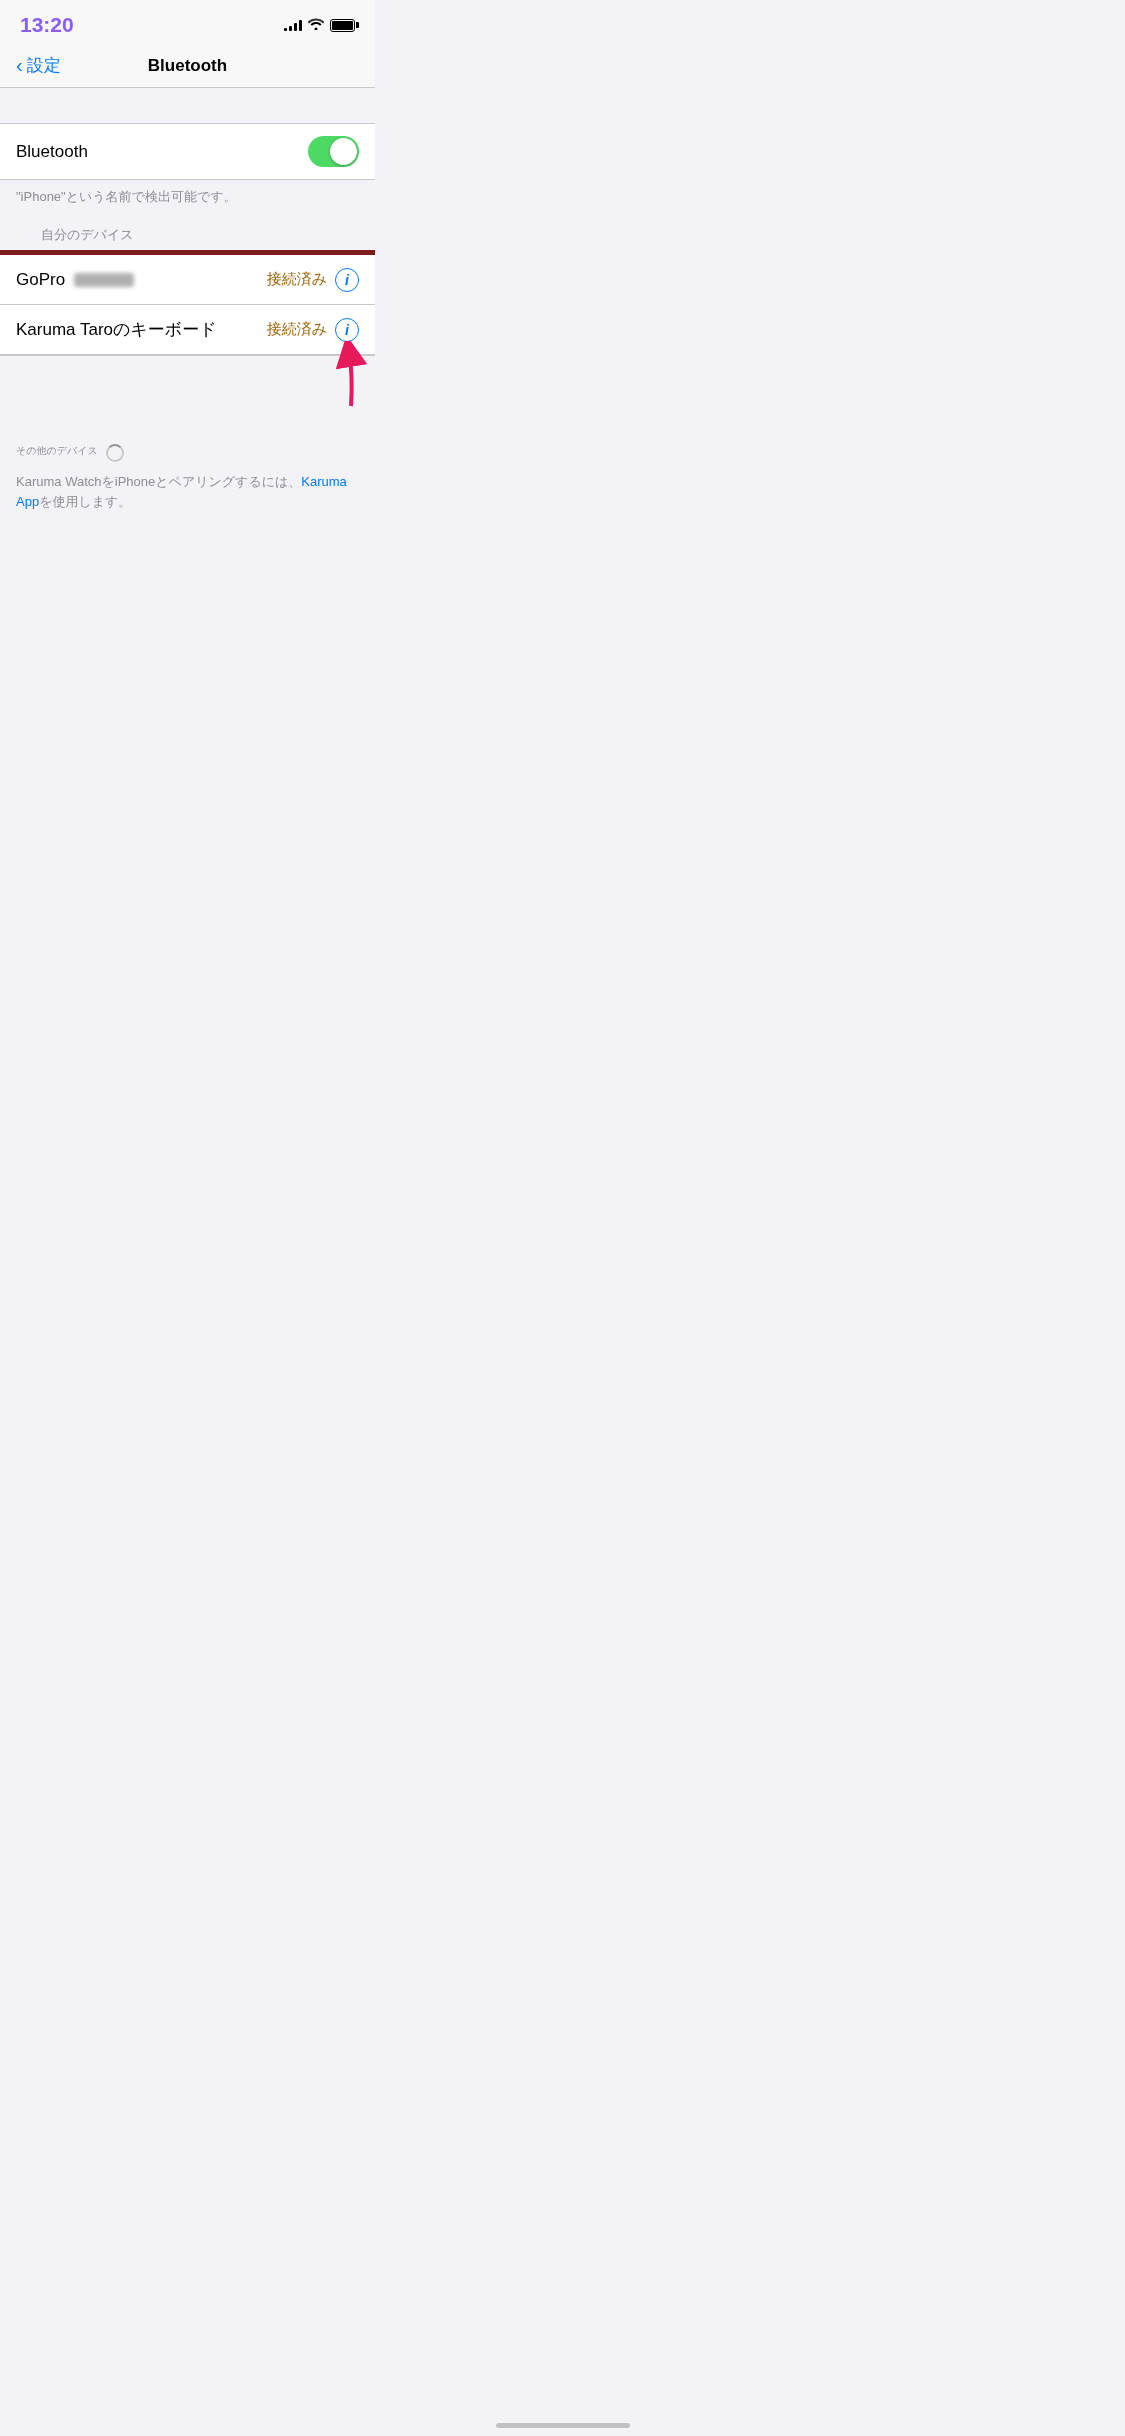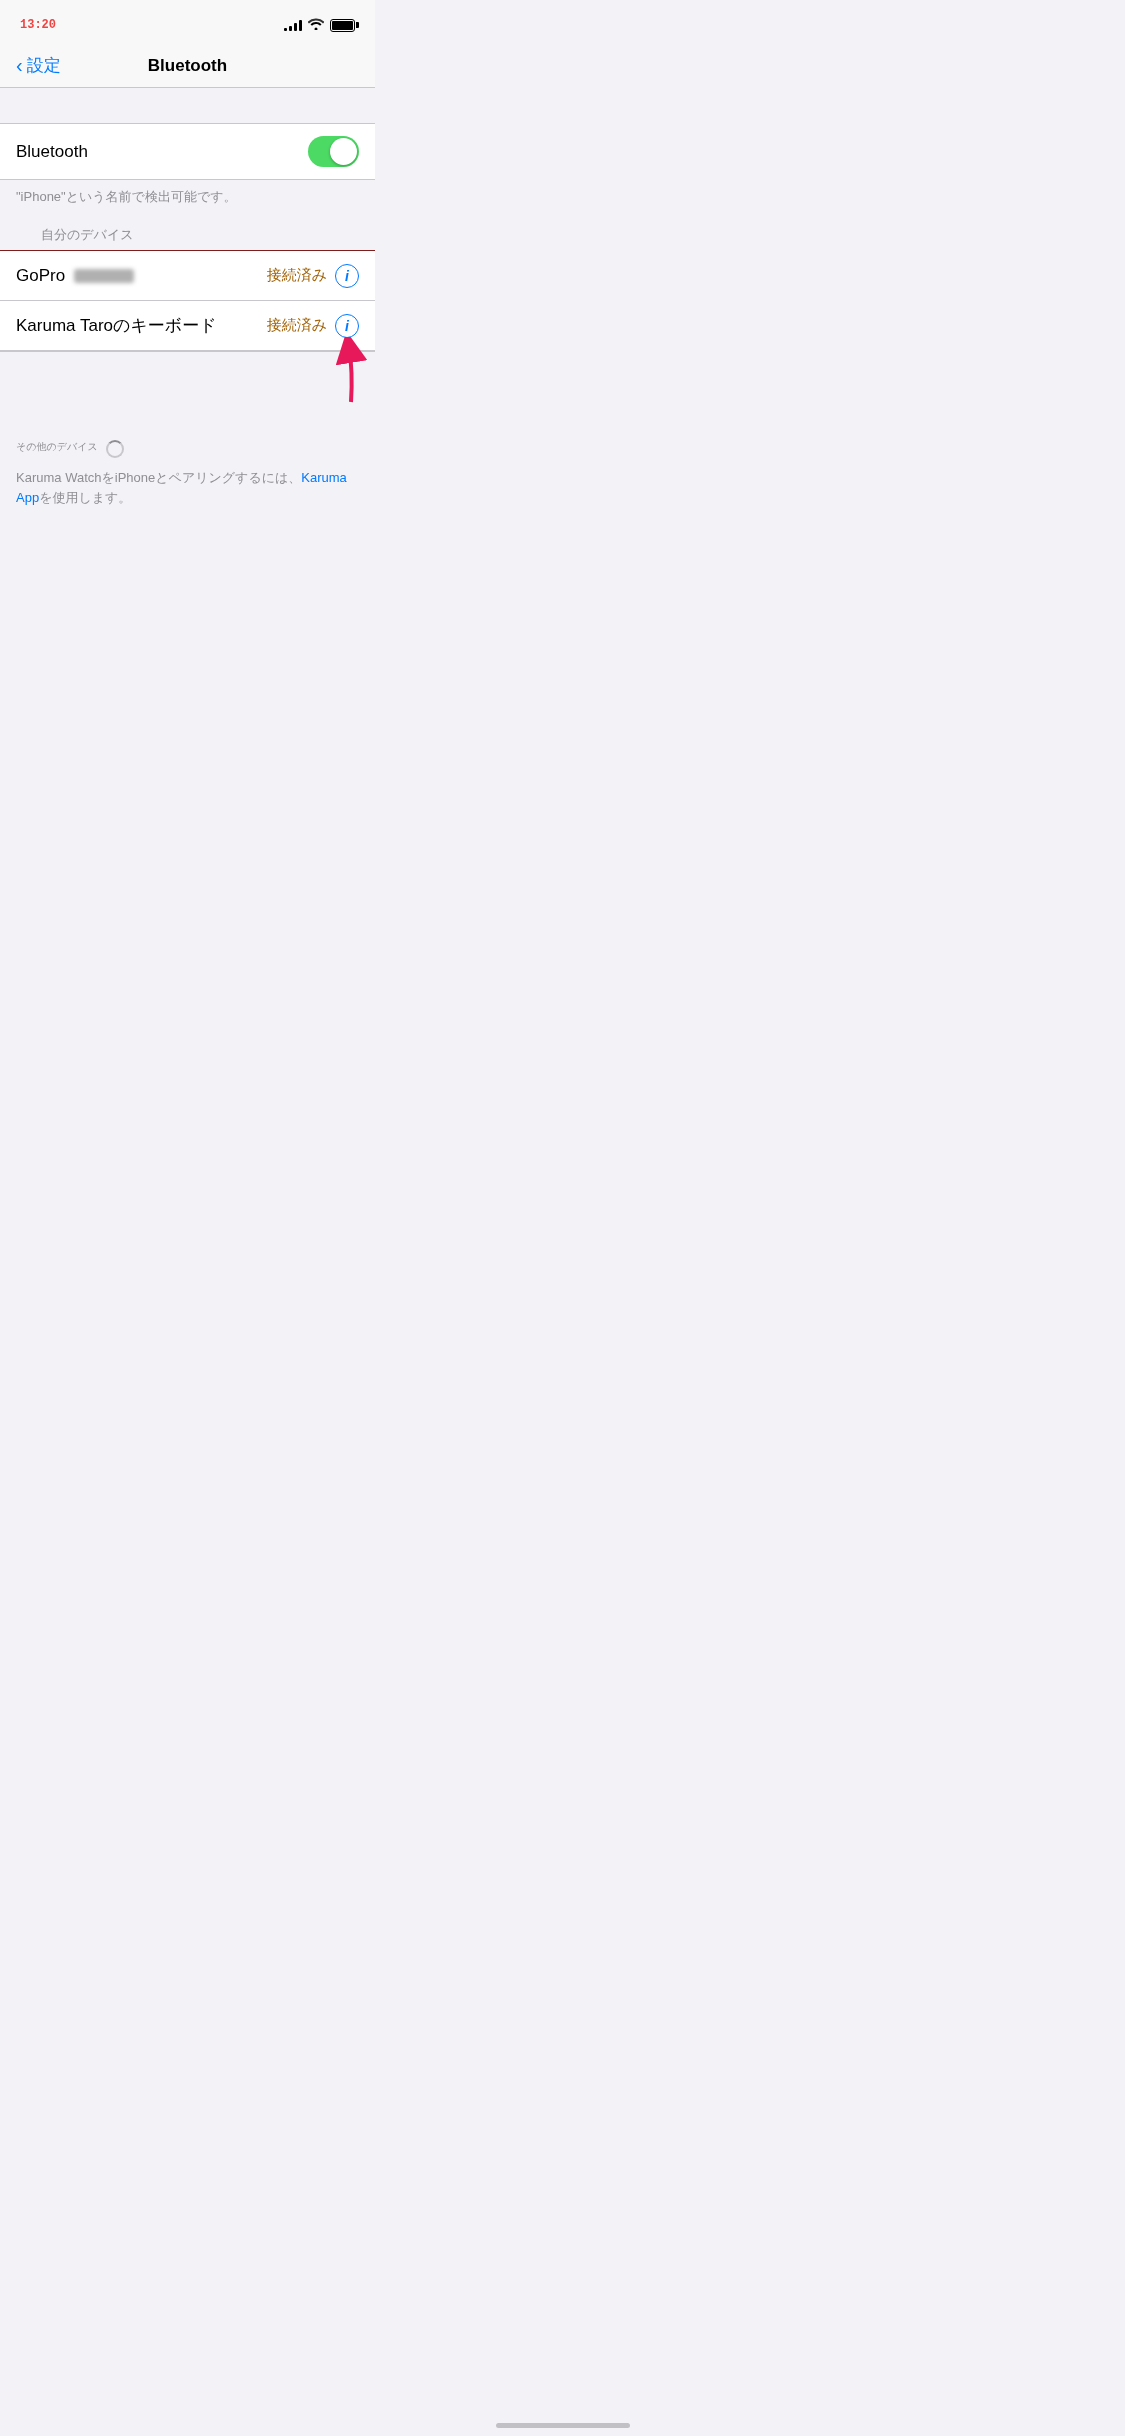--- a/index.html
+++ b/index.html
@@ -16,24 +16,23 @@
     
     .status-bar {
       display: flex;
       justify-content: space-between;
       align-items: center;
       padding: 14px 20px 8px 20px;
       background: #f8f8f8;
       height: 44px;
     }
     .status-time {
-      font-size: 12px;
+      font-size: 21px;
       font-weight: 600;
-      color: #ef4444;
-      font-family: Liberation Mono, monospace;
+      color: #8b5cf6;
     }
     .status-icons {
       display: flex;
       align-items: center;
       gap: 6px;
     }
     .signal-bars {
       display: flex;
       align-items: flex-end;
       gap: 2px;
@@ -171,21 +170,21 @@
       color: #8e8e93;
       padding: 8px 16px 6px 16px;
       background: #f2f2f7;
       text-transform: none;
       margin-left: 25px;
     }
 
     
     .device-section {
       background: #fff;
-      border-top: 1px solid #7f1d1d;
+      border-top: 5px solid #7f1d1d;
       border-bottom: 1px solid #c8c8cc;
     }
     .device-row {
       display: flex;
       align-items: center;
       justify-content: space-between;
       padding: 0 16px;
       min-height: 50px;
       border-bottom: 1px solid #c8c8cc;
       position: relative;

